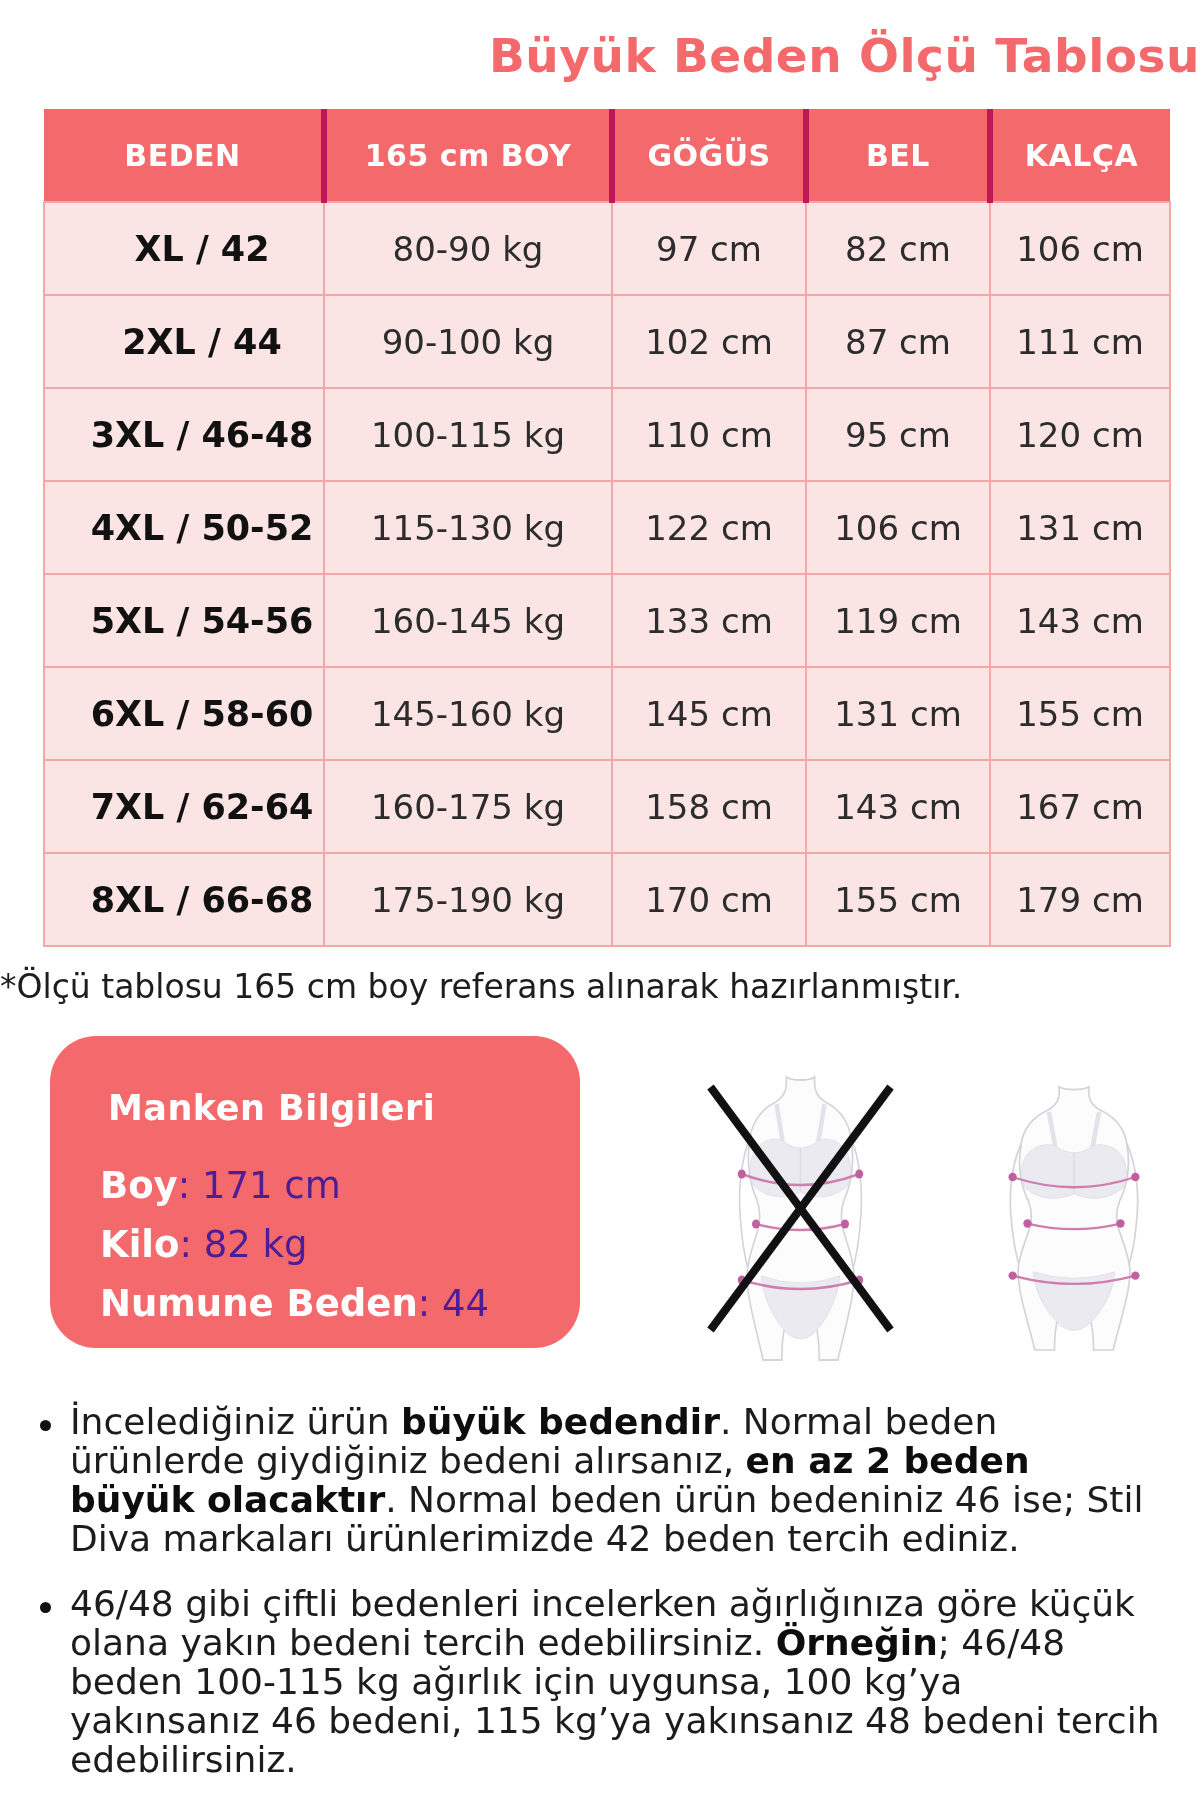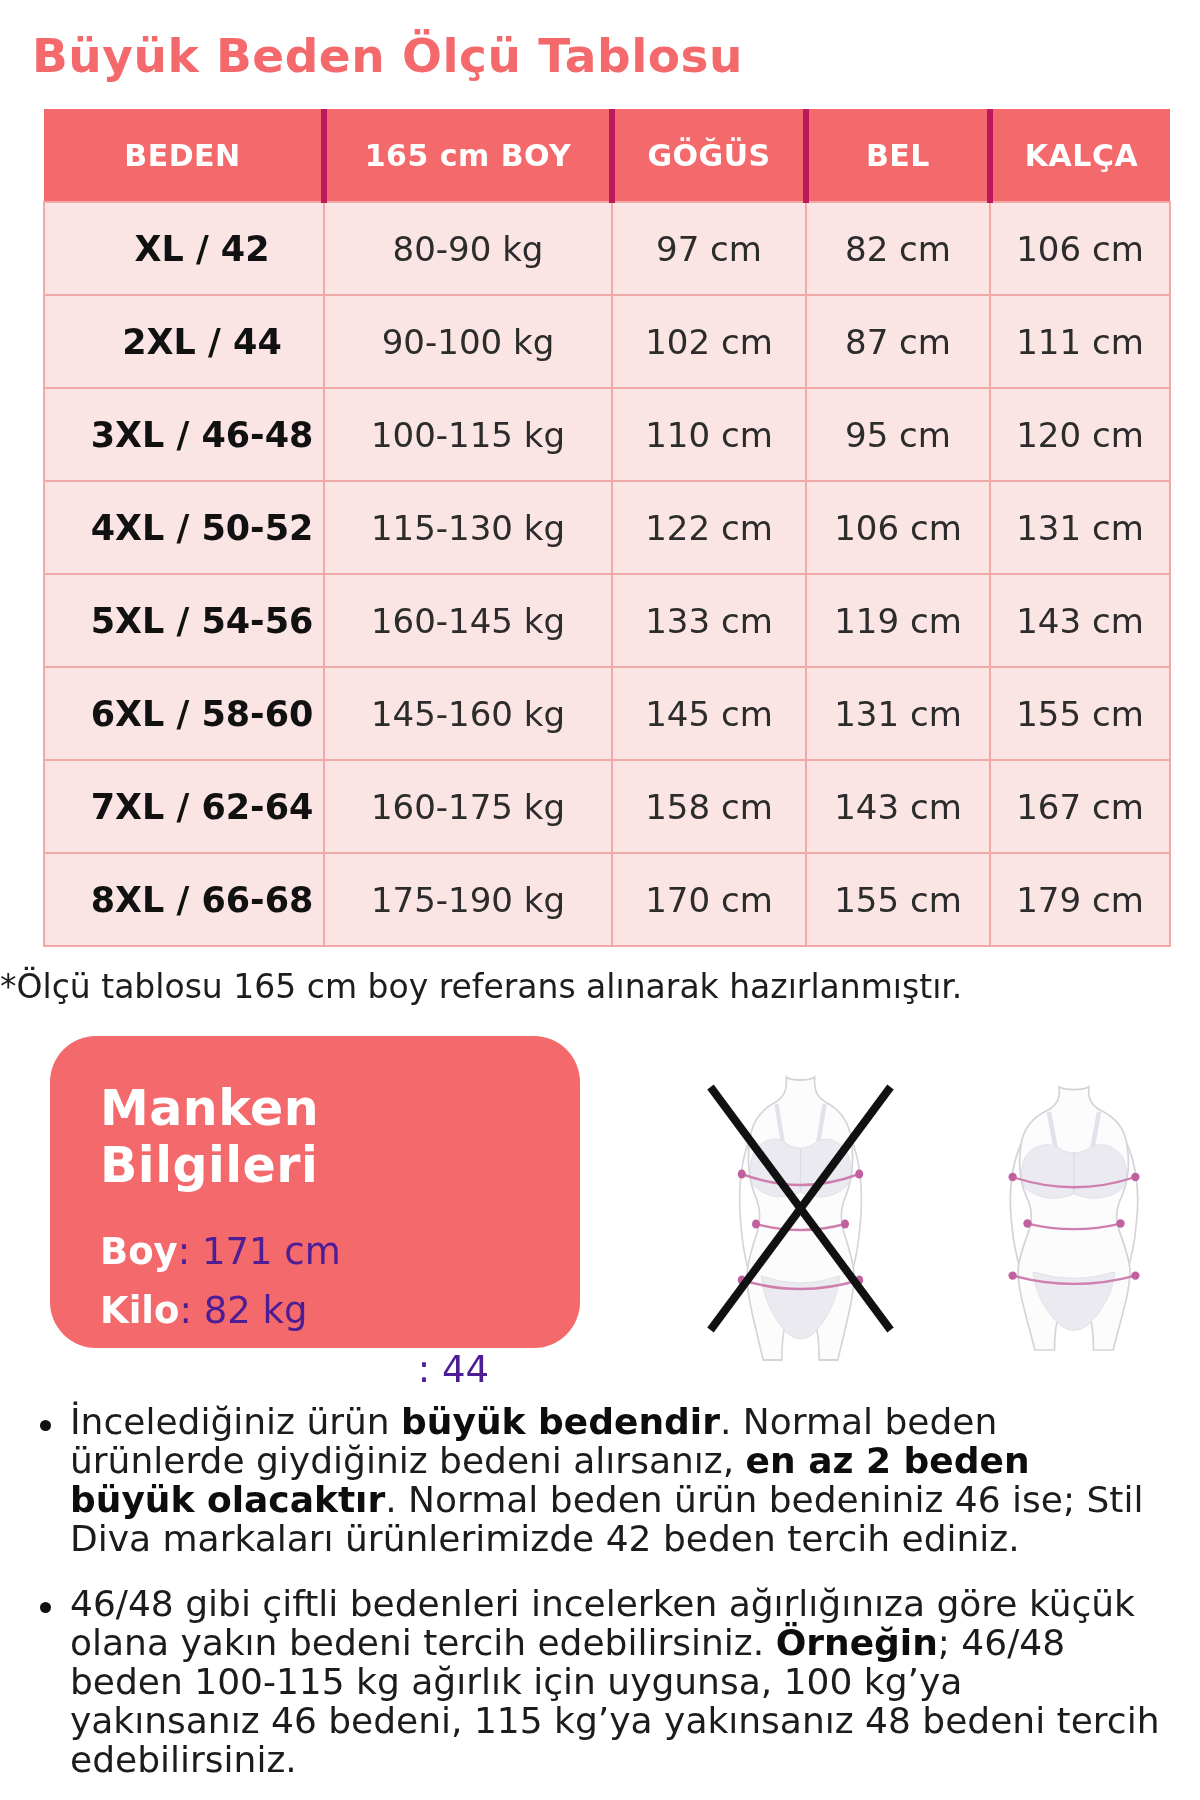--- a/index.html
+++ b/index.html
@@ -7,21 +7,21 @@
     width:1200px;height:1800px;overflow:hidden;background:#ffffff;
     font-family:"DejaVu Sans","Liberation Sans",sans-serif;
     color:var(--body_text,#222);
     -webkit-font-smoothing:antialiased;
   }
   .page{position:relative;width:1200px;height:1800px;}
 
   
   .page-title{
     margin:28px 0 0 0;
-    text-align:left;
+    text-align:right;
     font-size:47px;font-weight:bold;letter-spacing:.5px;
     color:var(--coral,#f4696b);
     padding-left:32px;
   }
 
   
   table.size-table{
     border-collapse:collapse;table-layout:fixed;
     margin:26px 0 0 43px;width:1126px;
   }
@@ -51,22 +51,22 @@
 
   
   .info-row{display:flex;align-items:flex-start;margin:30px 0 0 50px;}
   .model-box{
     width:530px;height:312px;box-sizing:border-box;
     background:var(--coral,#f4696b);
     border-radius:46px;
     padding:44px 30px 0 50px;
   }
   .model-title{
-    margin:0;color:#ffffff;
-    font-size:49px;font-weight:bold;letter-spacing:.5px;
+    margin:8px;color:#ffffff;
+    font-size:35px;font-weight:bold;letter-spacing:.5px;
   }
   .model-items{margin-top:36px;}
   .model-item{color:#ffffff;font-size:37px;margin-bottom:16px;}
   .model-item .lbl{font-weight:bold;}
   .model-item .val{font-weight:normal;color:#4c1d95;}
 
   .figures{display:flex;gap:78px;margin-left:118px;padding-top:36px;}
   .figures svg{display:block;}
   .torso-outline{fill:var(--silhouette_fill,#fcfcfd);stroke:var(--silhouette_line,#d3d3d9);stroke-width:1.8;}
   .arm{fill:none;stroke:var(--silhouette_line,#d3d3d9);stroke-width:1.8;}

